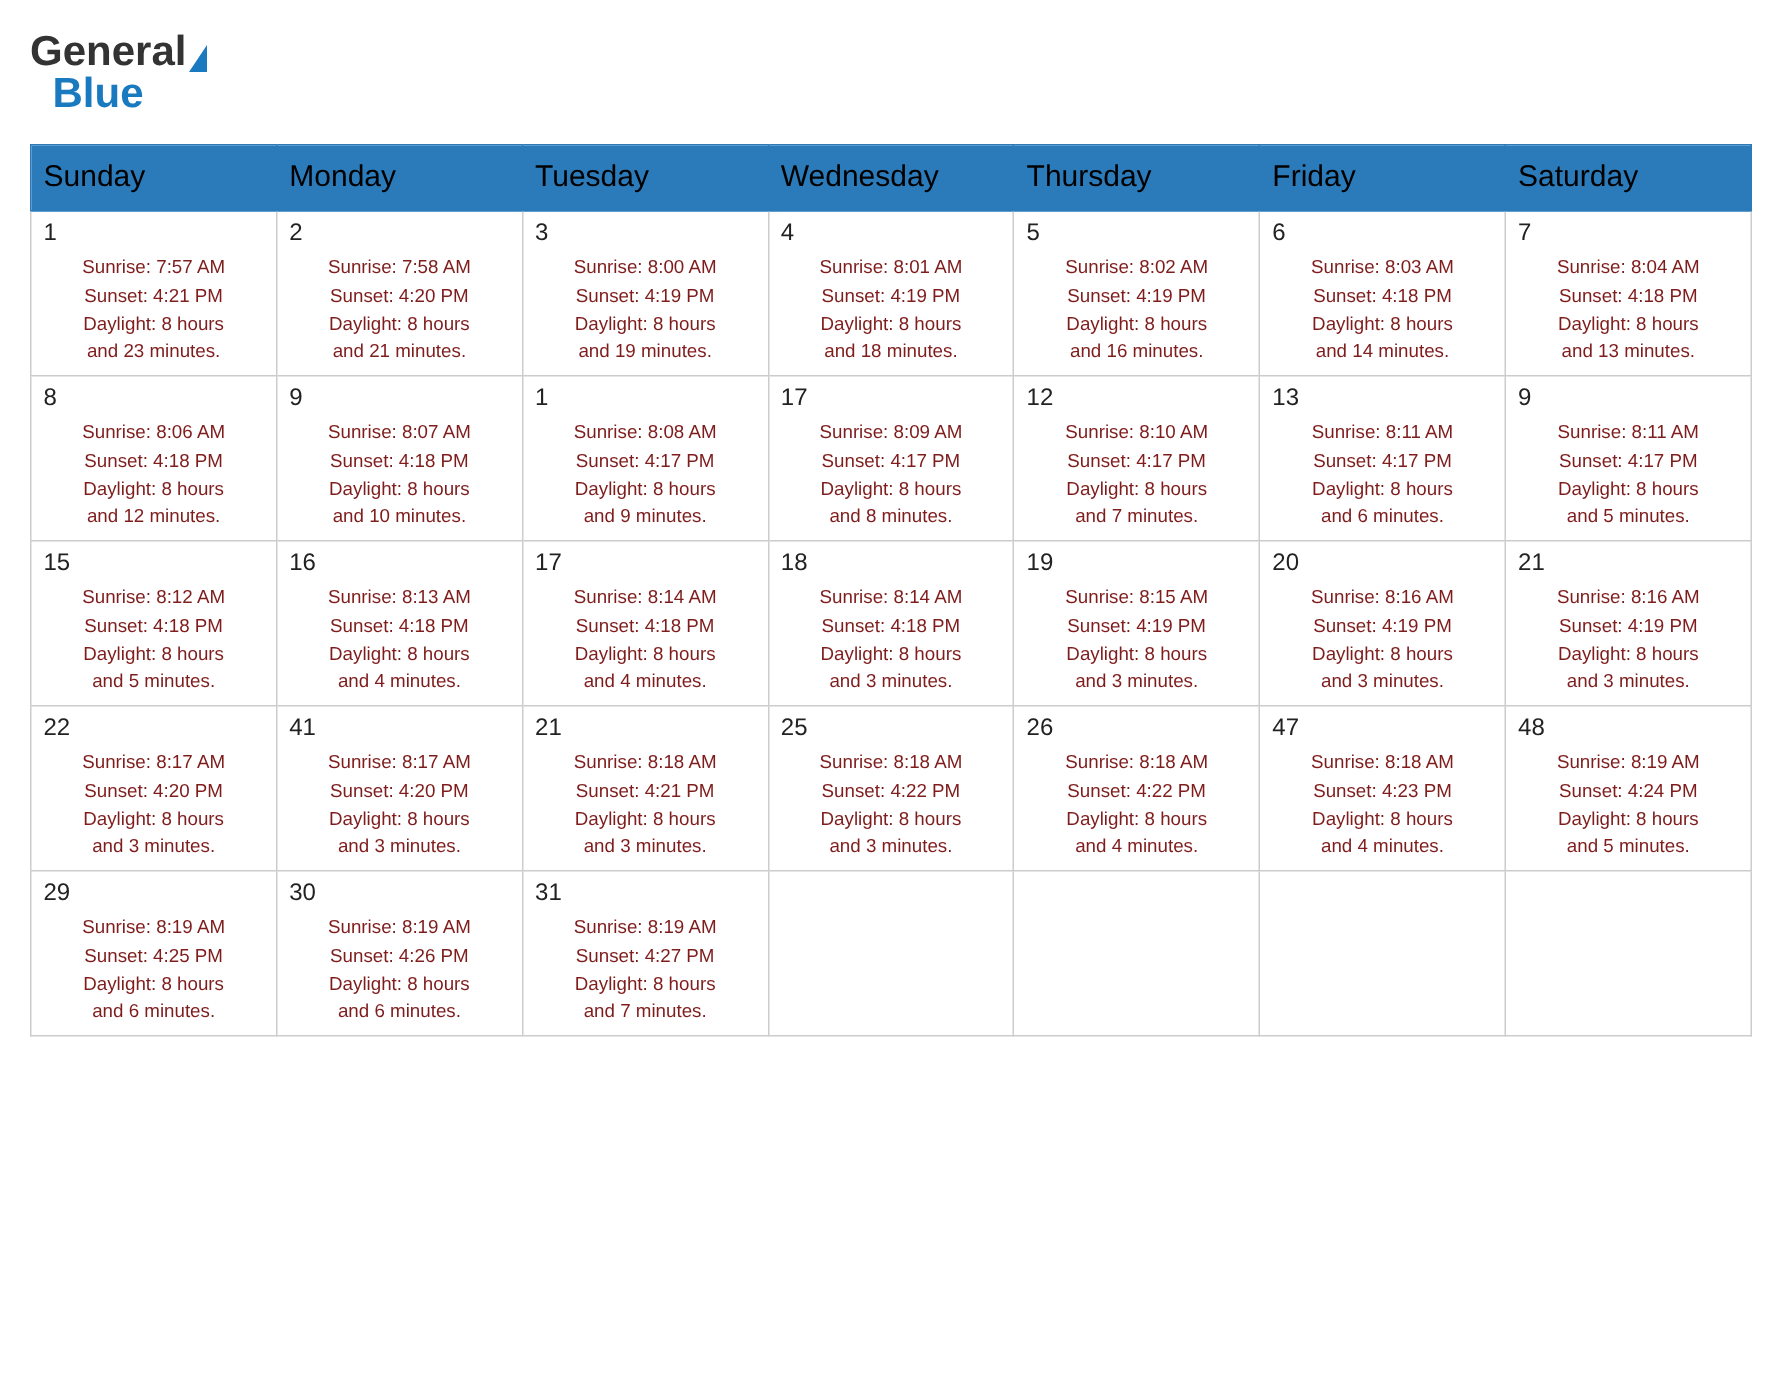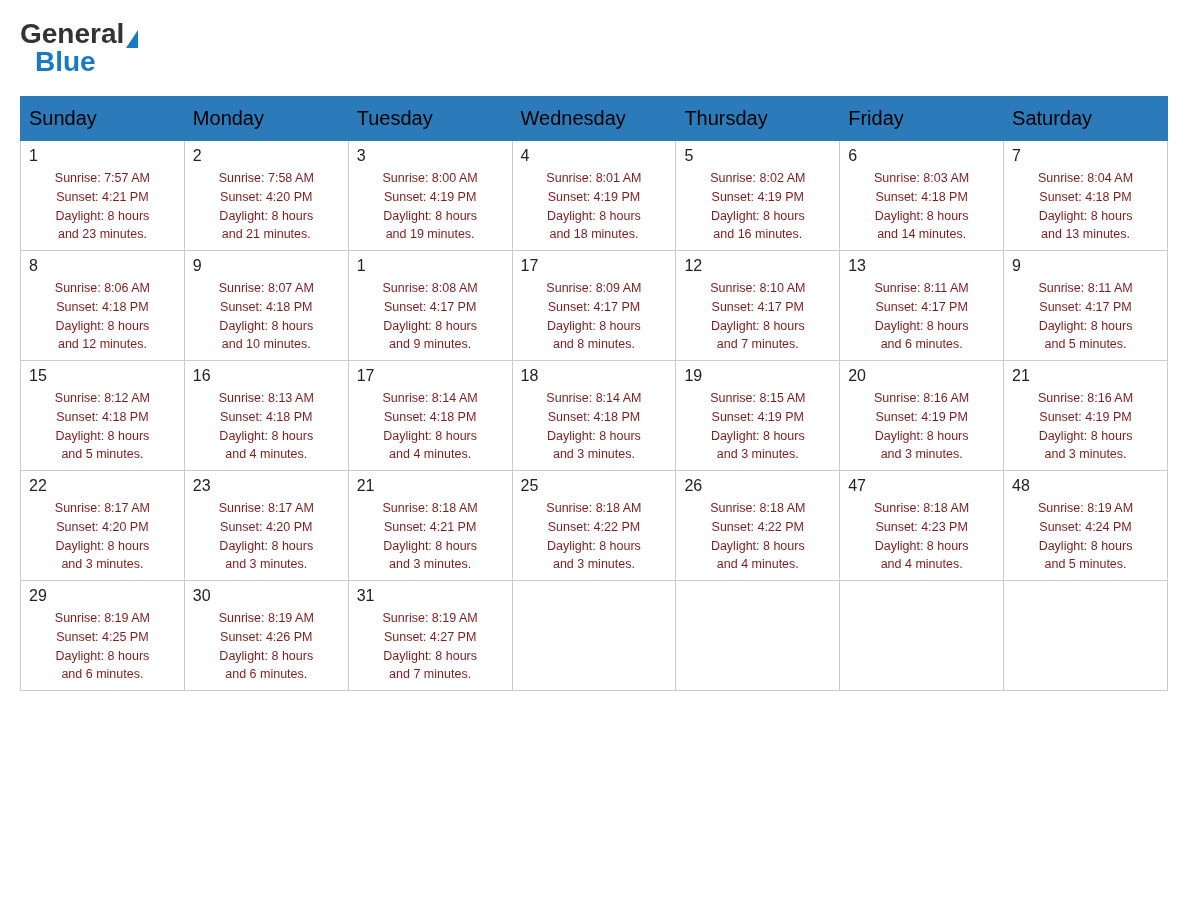--- a/index.html
+++ b/index.html
@@ -215,21 +215,21 @@
           <div class="day-number">21</div>
           <div class="day-info">Sunrise: 8:16 AM<br>Sunset: 4:19 PM<br>Daylight: 8 hours<br>and 3 minutes.</div>
         </td>
       </tr>
       <tr class="week-row">
         <td>
           <div class="day-number">22</div>
           <div class="day-info">Sunrise: 8:17 AM<br>Sunset: 4:20 PM<br>Daylight: 8 hours<br>and 3 minutes.</div>
         </td>
         <td>
-          <div class="day-number">23</div>
+          <div class="day-number">41</div>
           <div class="day-info">Sunrise: 8:17 AM<br>Sunset: 4:20 PM<br>Daylight: 8 hours<br>and 3 minutes.</div>
         </td>
         <td>
           <div class="day-number">21</div>
           <div class="day-info">Sunrise: 8:18 AM<br>Sunset: 4:21 PM<br>Daylight: 8 hours<br>and 3 minutes.</div>
         </td>
         <td>
           <div class="day-number">25</div>
           <div class="day-info">Sunrise: 8:18 AM<br>Sunset: 4:22 PM<br>Daylight: 8 hours<br>and 3 minutes.</div>
         </td>

